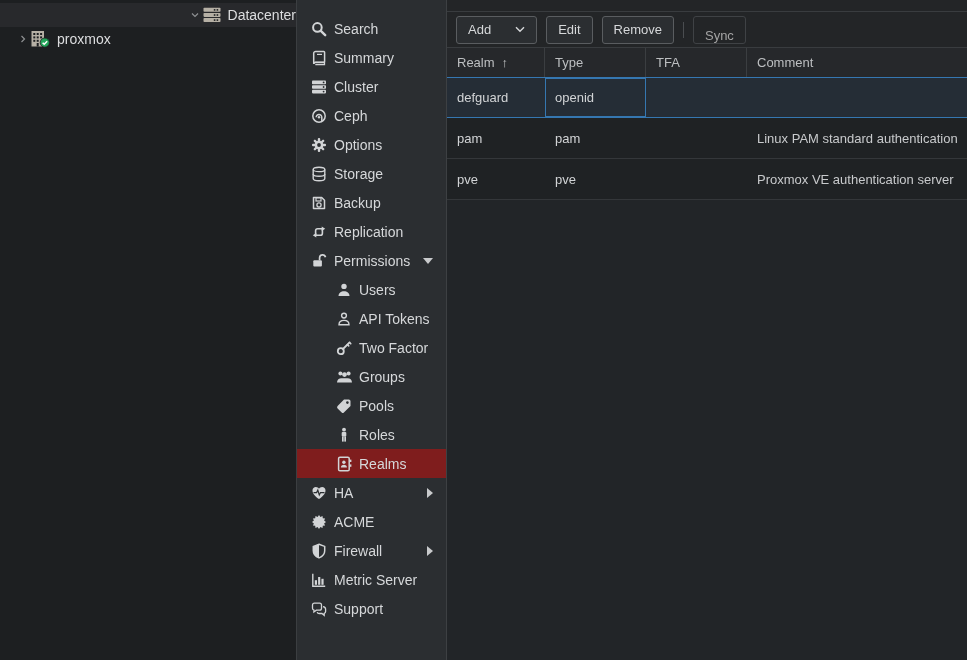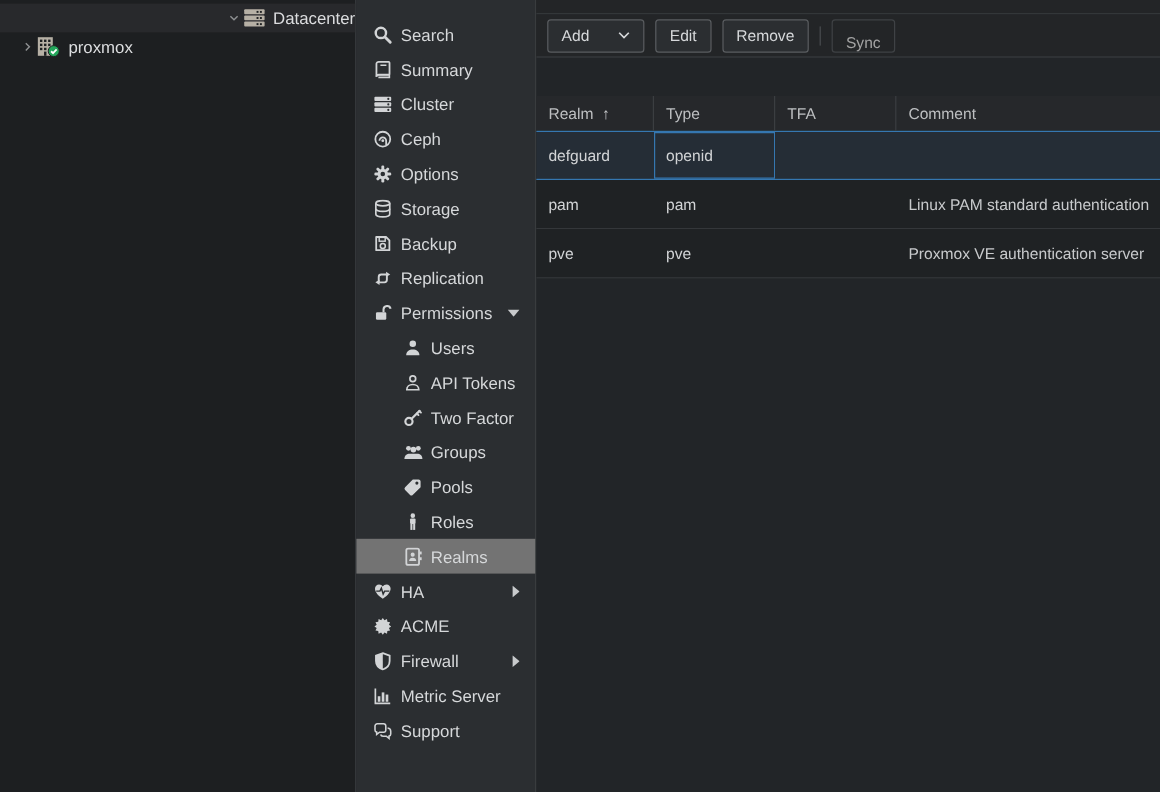--- a/index.html
+++ b/index.html
@@ -25,37 +25,37 @@
 
   
   .menu {
     position:absolute; left:297px; top:0; width:150px; height:660px;
     background:#2b2e31; border-right:1px solid #3d4043; padding-top:14px;
   }
   .mi { height:29px; display:flex; align-items:center; padding-left:13px; font-size:14px; color:#d6d8da; cursor:pointer; }
   .mi .ic { width:18px; display:flex; justify-content:center; align-items:center; margin-right:6px; color:#d2d4d6; flex:none; }
   .mi .lbl { white-space:nowrap; }
   .mi.sub { padding-left:38px; }
-  .mi.selected { background:#737373; }
+  .mi.selected { background:#7f1d1d; }
   .mi .caret { margin-left:auto; margin-right:13px; display:flex; color:#c8cacc; }
 
   
   .content { position:absolute; left:447px; top:0; width:520px; height:660px; background:#222528; }
   .topstrip { height:12px; background:#232527; border-bottom:1px solid #393c3f; }
   .toolbar { height:36px; background:#232527; border-bottom:1px solid #393c3f;
              display:flex; align-items:center; padding-left:9px; gap:9px; }
   .btn {
     font-family:"Liberation Sans", sans-serif; font-size:13px; color:#d6d8da;
     background:#2b2e31; border:1px solid #5a5d60; border-radius:3px;
     height:28px; padding:0 11px; display:inline-flex; align-items:center; gap:24px; cursor:pointer;
   }
   .btn.disabled { color:#a3a3a3; border-color:#3f4245; background:transparent;align-items:flex-end; }
   .tsep { width:1px; height:16px; background:#4a4d50; }
 
-  .thead { display:flex; height:29px; background:#26282b;margin-top:32px; }
+  .thead { display:flex; height:29px; background:#26282b; }
   .th { display:flex; align-items:center; padding:0 10px; color:#bdbfc1; font-size:13px;
         border-right:1px solid #3b3e41; cursor:pointer; white-space:nowrap; }
   .th.c-comment { border-right:none; }
   .th .sort { margin-left:7px; color:#c6c8ca; }
 
   .c-realm { width:98px; flex:none; }
   .c-type { width:101px; flex:none; }
   .c-tfa { width:101px; flex:none; }
   .c-comment { flex:1; min-width:0; }
 

